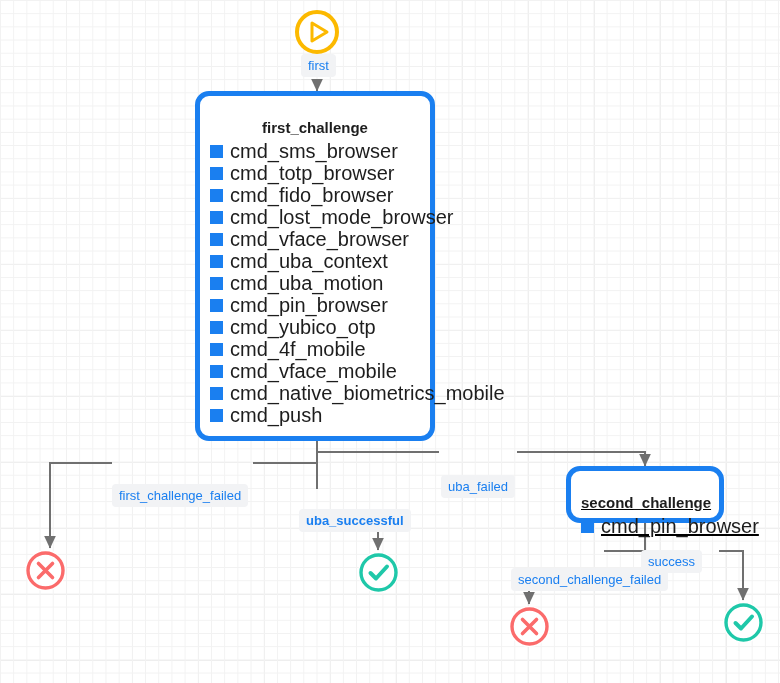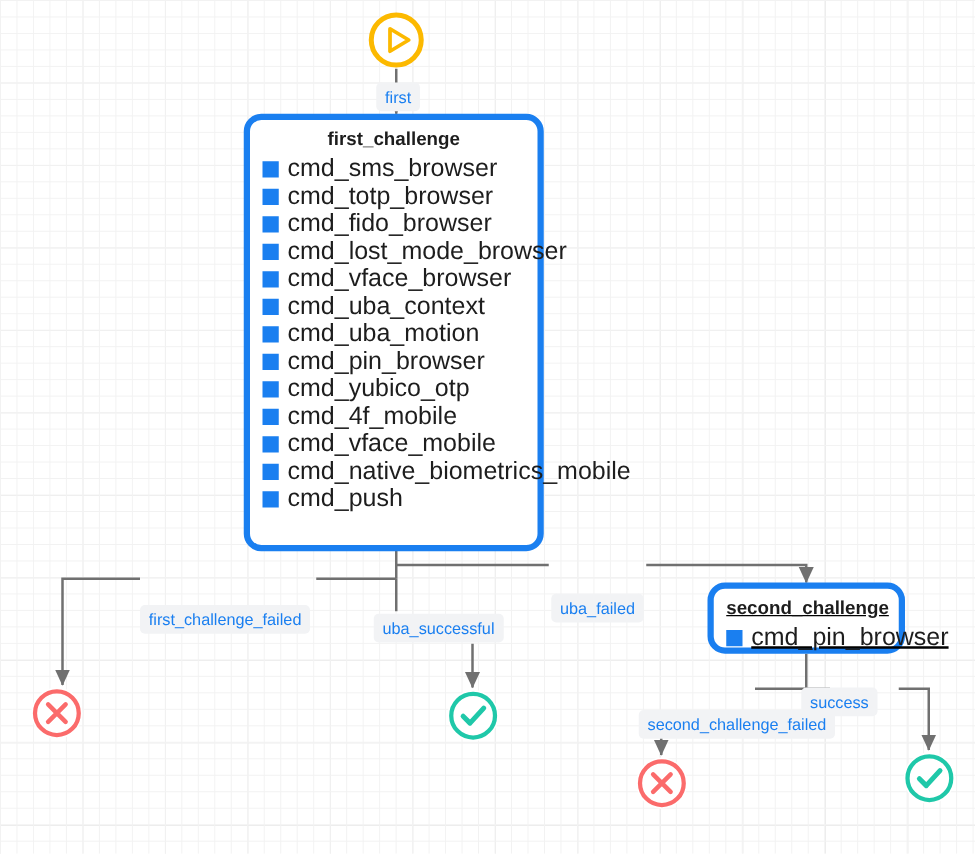--- a/index.html
+++ b/index.html
@@ -72,21 +72,21 @@
     font-family: "Liberation Sans", sans-serif;
   }
 
   
   .challenge {
     position: absolute;
     box-sizing: border-box;
     background: #ffffff;
     border: 5px solid #1a7ff0;
     border-radius: 14px;
-    padding: 7px 10px 9px 10px;
+    padding: 23px 10px 9px 10px;
   }
   .challenge-title {
     text-align: center;
     font-weight: bold;
     font-size: 15px;
     color: #1d1d1d;
     margin-bottom: 4px;
     font-family: "Liberation Sans", sans-serif;
   }
   .challenge-row {
@@ -144,21 +144,21 @@
     <path class="edge-path" d="M719,551 L743,551 L743,600" marker-end="url(#arrow)"></path>
   </svg>
 
   <div class="start-node" style="left:294px; top:9px;">
     <svg width="46" height="46" viewBox="0 0 46 46">
       <circle cx="23" cy="23" r="20" fill="#ffffff" stroke="#fcb900" stroke-width="4"></circle>
       <path d="M18,14 L33,23 L18,32 Z" fill="none" stroke="#fcb900" stroke-width="3" stroke-linejoin="round"></path>
     </svg>
   </div>
 
-  <div class="edge-label" style="left:301px; top:66px;">first</div>
+  <div class="edge-label" style="left:301px; top:54px;">first</div>
 
   <div class="challenge" style="left:195px; top:91px; width:240px; height:350px;">
     <div class="challenge-title">first_challenge</div>
 
     <div class="challenge-row">
       <span class="row-swatch"></span>
       <span class="row-label">cmd_sms_browser</span>
     </div>
     <div class="challenge-row">
       <span class="row-swatch"></span>
@@ -213,21 +213,21 @@
   <div class="challenge" style="left:566px; top:466px; width:158px; height:57px;text-decoration:underline;">
     <div class="challenge-title">second_challenge</div>
     <div class="challenge-row">
       <span class="row-swatch"></span>
       <span class="row-label">cmd_pin_browser</span>
     </div>
   </div>
 
   <div class="edge-label" style="left:112px; top:484px;">first_challenge_failed</div>
 
-  <div class="edge-label" style="left:299px; top:491px;">uba_successful</div>
+  <div class="edge-label" style="left:299px; top:509px;font-weight:bold;">uba_successful</div>
 
   <div class="edge-label" style="left:441px; top:440px;margin-top:35px;">uba_failed</div>
 
   <div class="edge-label" style="left:511px; top:568px;">second_challenge_failed</div>
 
   <div class="edge-label" style="left:641px; top:550px;">success</div>
 
   <div class="term" style="left:25px; top:550px; width:41px; height:41px;">
     <svg width="41" height="41" viewBox="0 0 41 41">
       <circle cx="20.5" cy="20.5" r="17.5" fill="#ffffff" stroke="#fb6b6b" stroke-width="3.4"></circle>

